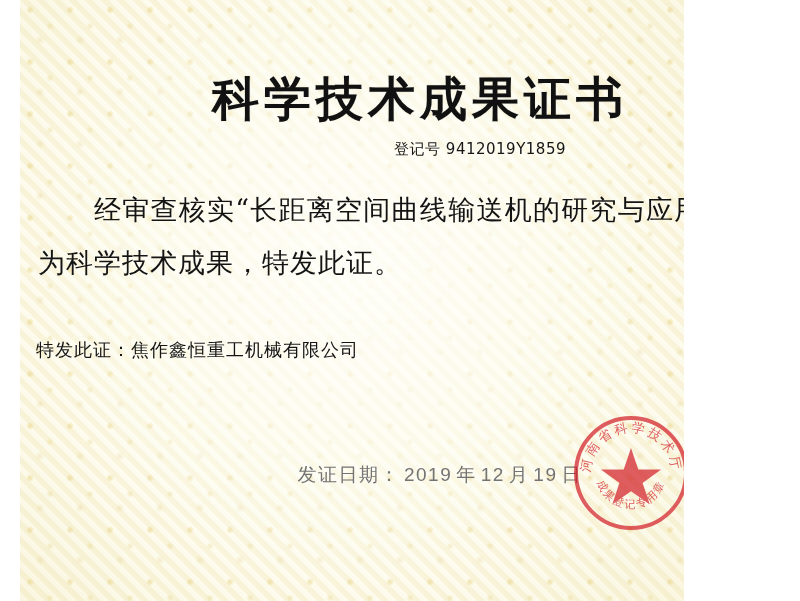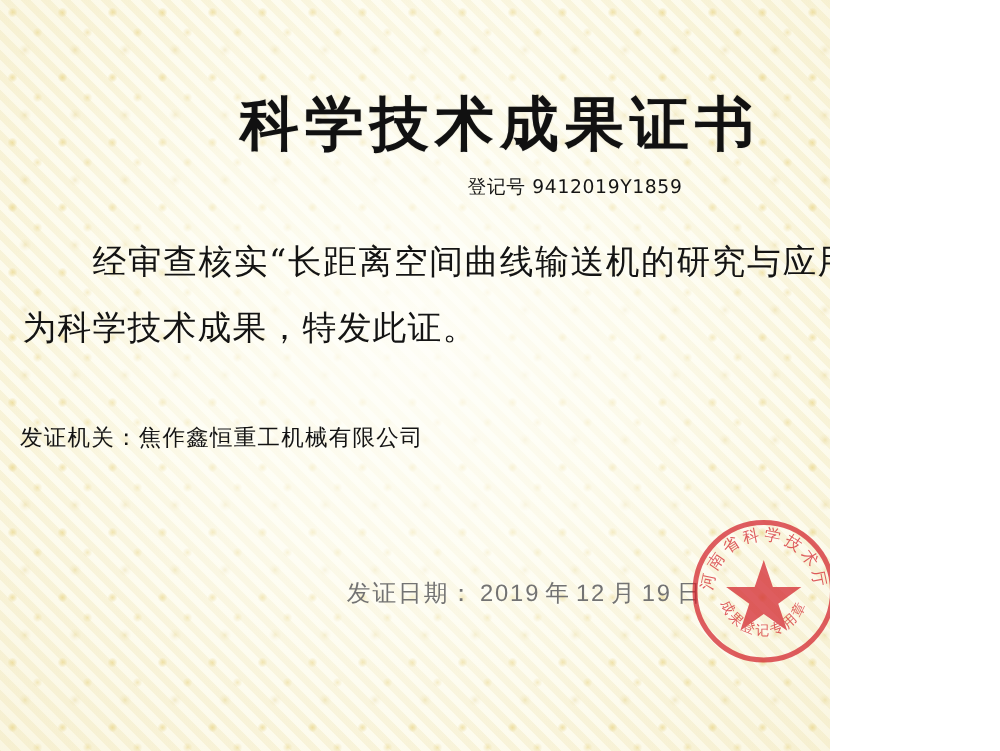--- a/index.html
+++ b/index.html
@@ -12,20 +12,21 @@
     overflow: hidden;
     font-family: "Liberation Sans", sans-serif;
   }
 
   #certificate {
     position: relative;
     width: 664px;
     height: 601px;
     background-color: #fdfcf3;
     overflow: hidden;
+    margin-left: 20px;
   }
 
   
   #paper-texture {
     position: absolute;
     inset: 0;
     background-color: #fdfcf0;
     background-image:
       radial-gradient(circle at 10px 10px, rgba(226,197,92,0.55) 0px, rgba(226,197,92,0.30) 2px, rgba(253,252,240,0) 4px),
       radial-gradient(circle at 30px 26px, rgba(226,197,92,0.40) 0px, rgba(226,197,92,0.18) 2px, rgba(253,252,240,0) 4px),
@@ -139,21 +140,21 @@
   <div id="paper-vignette"></div>
 
   <div id="content">
 
     <div class="doc-title">科学技术成果证书</div>
 
     <div class="reg-no">登记号 9412019Y1859</div>
 
     <div class="body-text">经审查核实“长距离空间曲线输送机的研究与应用”被确认为科学技术成果，特发此证。</div>
 
-    <div class="unit-line">发证机关：焦作鑫恒重工机械有限公司</div>
+    <div class="unit-line">特发此证：焦作鑫恒重工机械有限公司</div>
 
 
     <div class="issue-date-line">
       <span>发证日期：</span><span>2019</span><span>年</span><span>12</span><span>月</span><span>19</span><span>日</span>
     </div>
 
     <div id="seal">
       <svg width="118" height="118" viewBox="0 0 118 118" aria-hidden="true">
         <defs>
           <path id="sealTopArc" d="M 18,59 A 41,41 0 0 1 100,59"></path>

